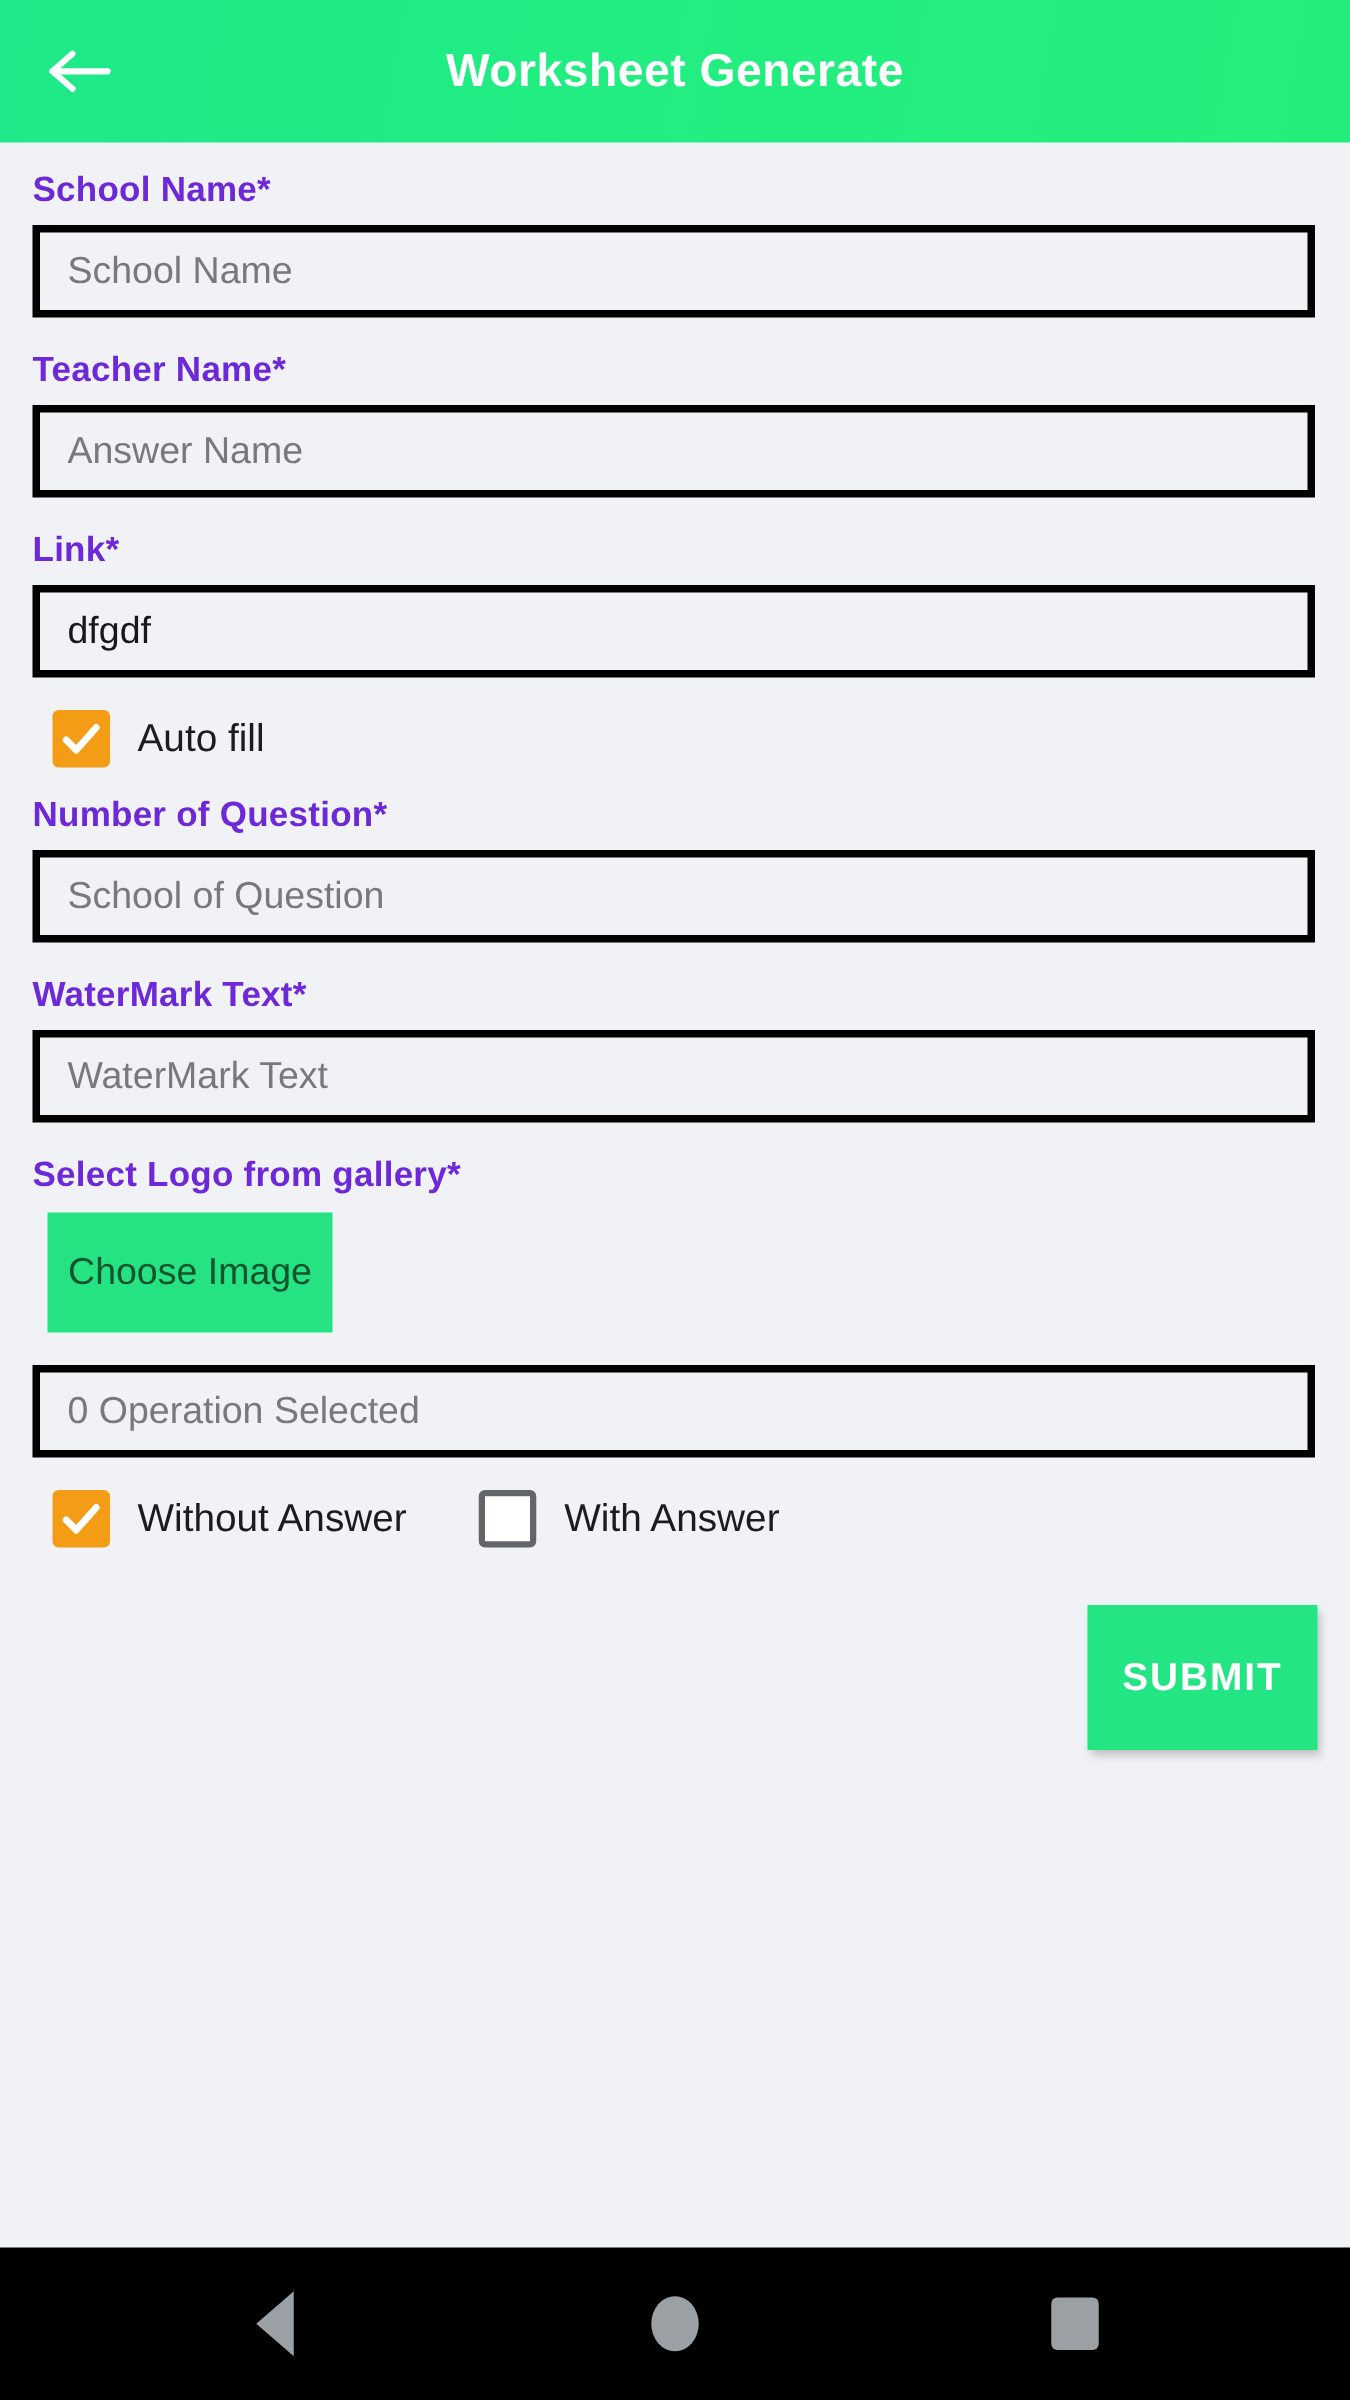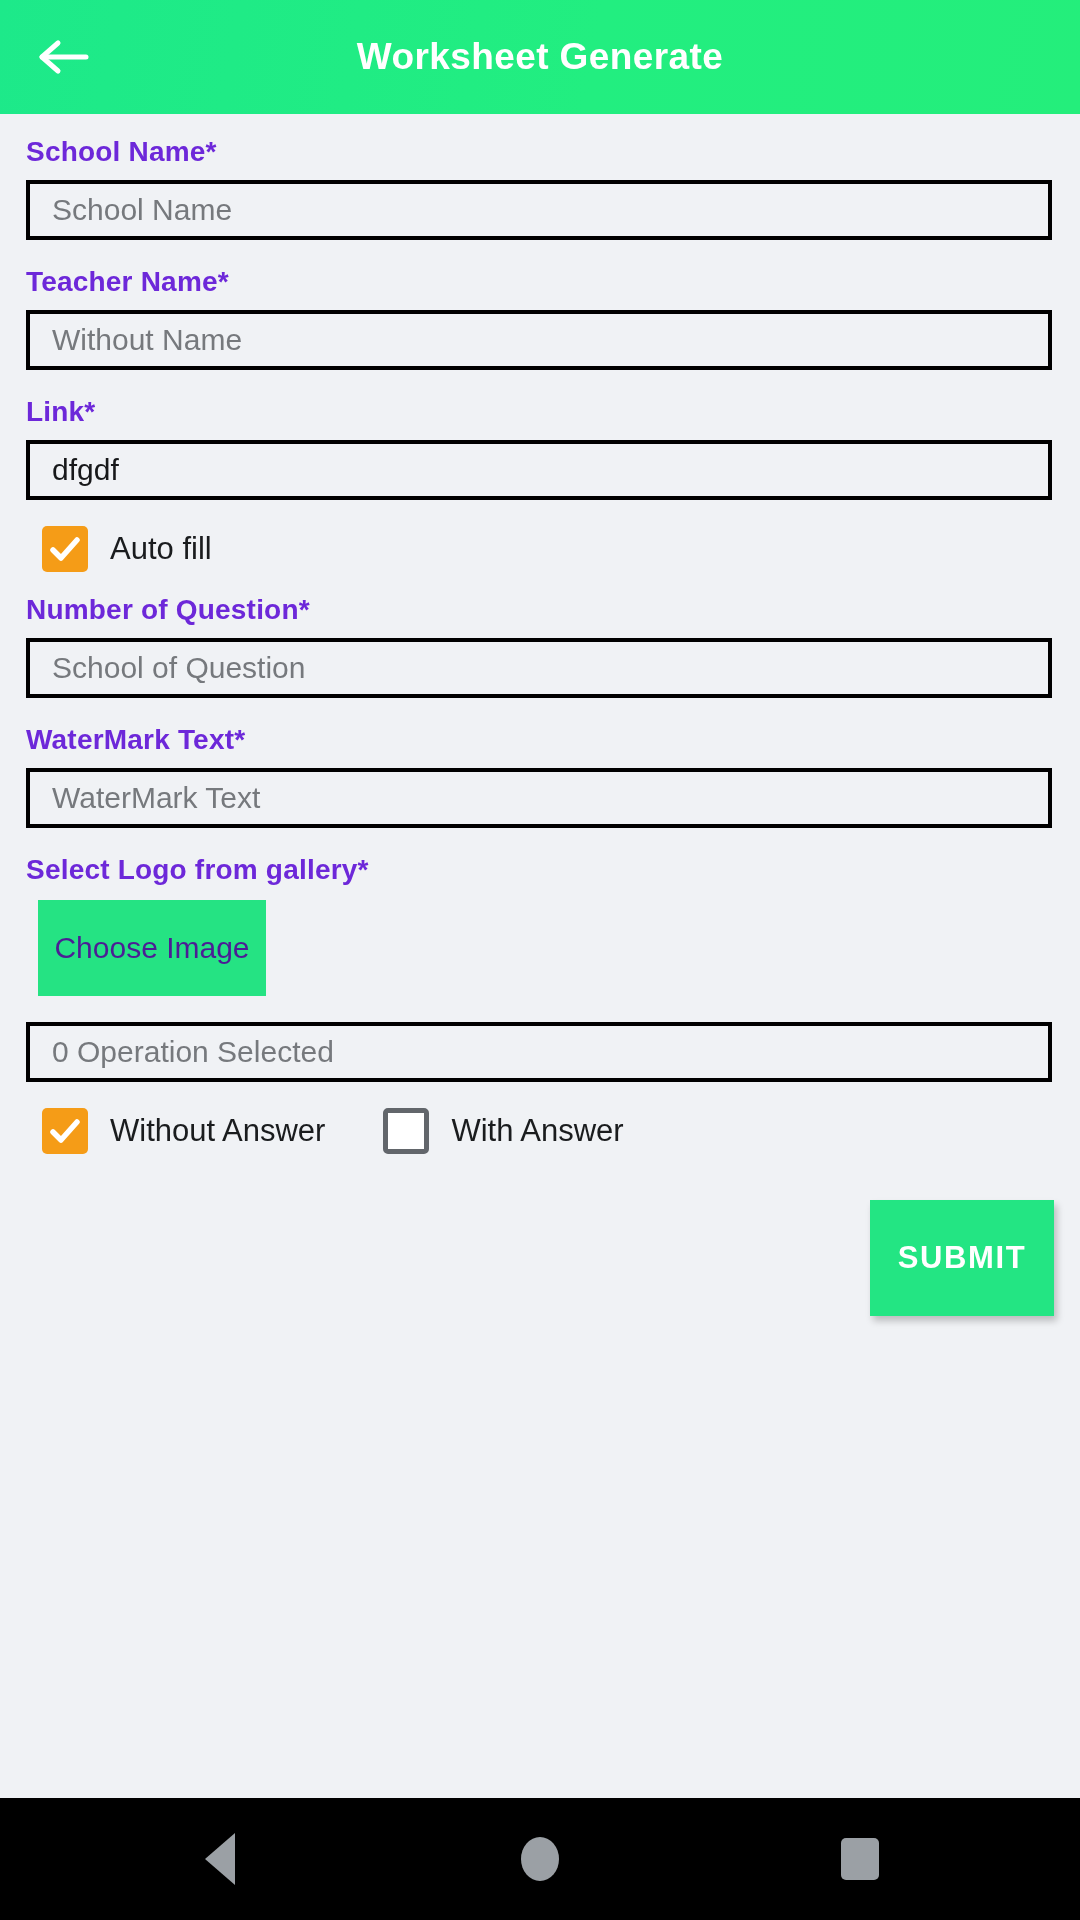--- a/index.html
+++ b/index.html
@@ -61,22 +61,22 @@
   .field-label {
     color: #6d28d9;
     font-size: 28px;
     font-weight: bold;
     margin-bottom: 12px;
     letter-spacing: 0.2px;
   }
 
   .input-box {
     width: 1026px;
-    height: 60px;
-    border: 4px solid #000000;
+    height: 74px;
+    border: 6px solid #000000;
     background: #F0F2F5;
     display: flex;
     align-items: center;
     padding: 0 22px;
     font-size: 30px;
     margin-bottom: 26px;
   }
   .input-box.placeholder { color: #76797D; }
   .input-box.filled { color: #17181A; }
 
@@ -112,21 +112,21 @@
 
   
   .choose-wrap { margin: 14px 0 0 12px; }
   .choose-btn {
     display: inline-flex;
     align-items: center;
     justify-content: center;
     width: 228px;
     height: 96px;
     background: #25E383;
-    color: #4c1d95;
+    color: #14532d;
     font-size: 30px;
     border: none;
     font-family: inherit;
   }
 
   .section-gap { height: 26px; }
 
   
   .submit-wrap {
     display: flex;
@@ -196,21 +196,21 @@
     </div>
     <div class="appbar-title">Worksheet Generate</div>
   </div>
 
   <div class="content">
 
     <div class="field-label">School Name*</div>
     <div class="input-box placeholder">School Name</div>
 
     <div class="field-label">Teacher Name*</div>
-    <div class="input-box placeholder">Without Name</div>
+    <div class="input-box placeholder">Answer Name</div>
 
     <div class="field-label">Link*</div>
     <div class="input-box filled">dfgdf</div>
 
     <div class="check-row">
       <span class="cb checked">
         <span>
           <svg width="46" height="46" viewBox="0 0 46 46">
             <path d="M11 24 L19 32 L35 14" stroke="#FFFFFF" stroke-width="5.5" fill="none" stroke-linecap="round" stroke-linejoin="round"></path>
           </svg>

